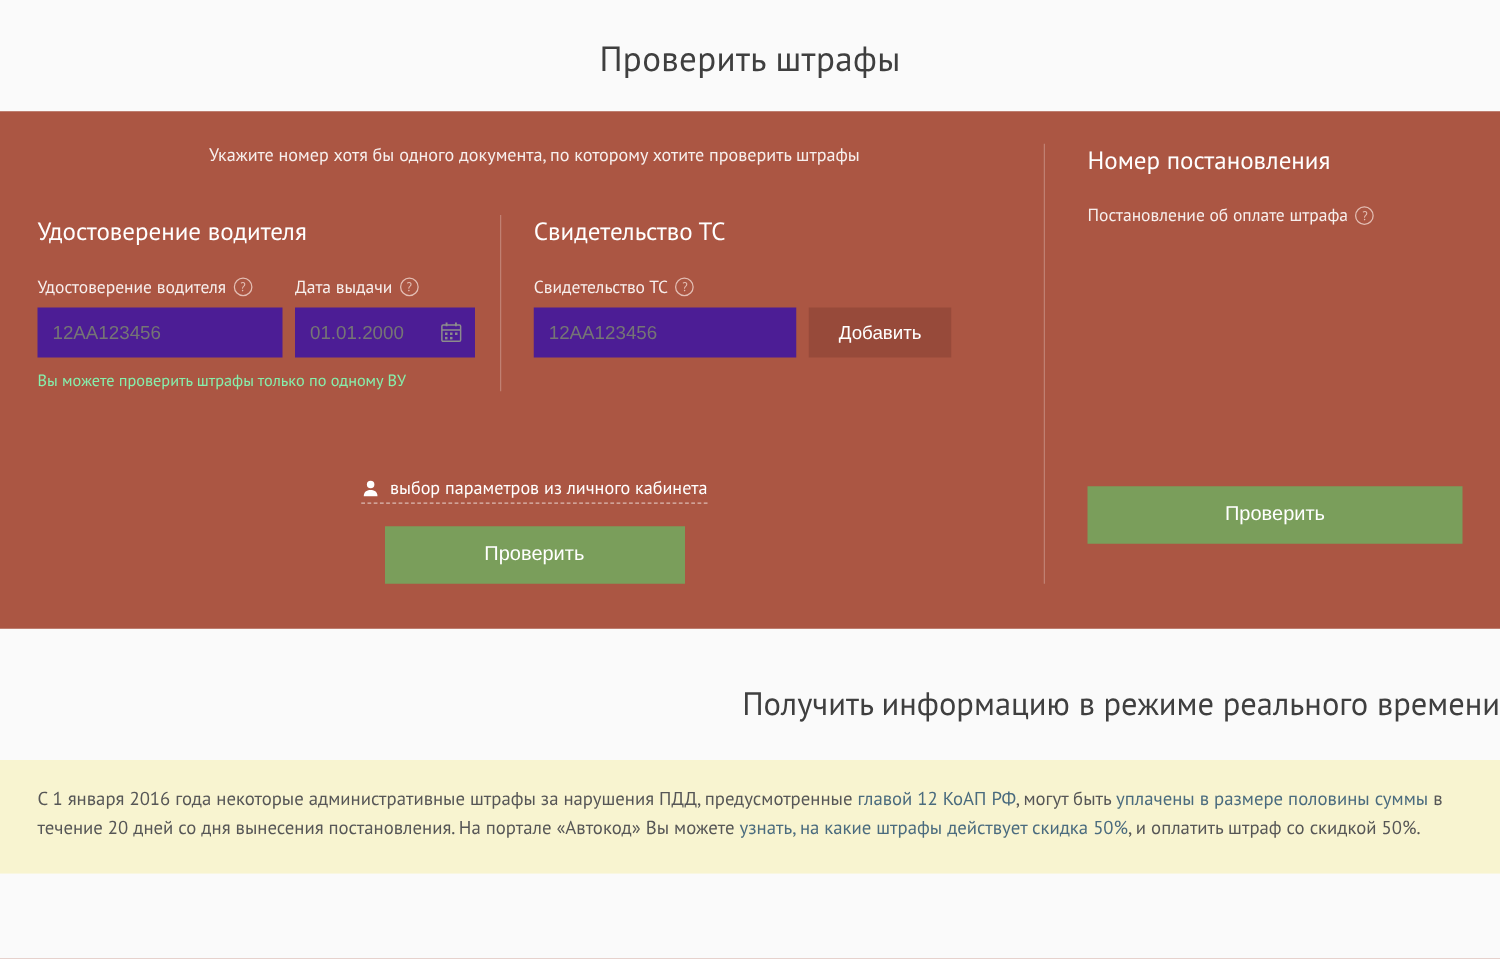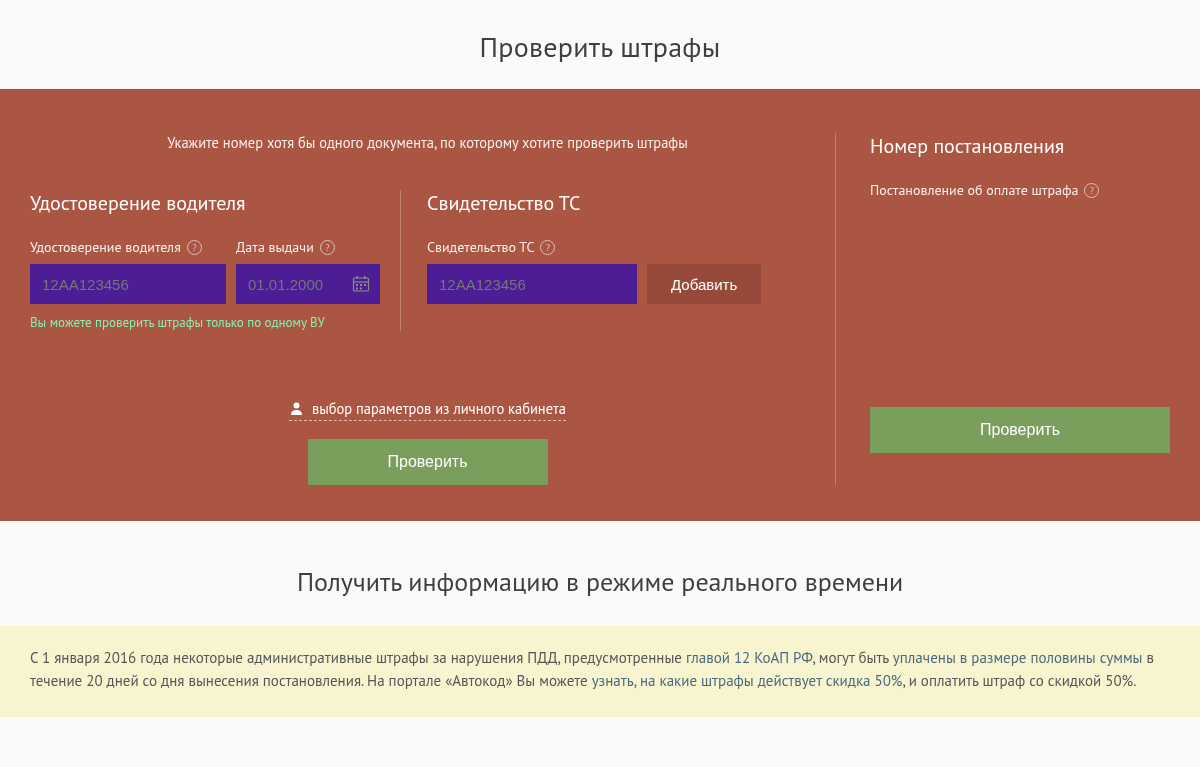--- a/index.html
+++ b/index.html
@@ -2,21 +2,21 @@
 <html><head>
 <meta charset="utf-8">
 <style>
 * { box-sizing: border-box; margin: 0; padding: 0; }
 body { font-family: "PT Sans", Arial, sans-serif; background: #fafafa; color: #333; }
 
 .container { max-width: 1200px; margin: 0 auto; }
 
 .page-title { text-align: center; font-size: 28px; font-weight: 400; color: #3f3f3f; padding: 28px 0 24px; letter-spacing: 0.3px; }
 
-.panel { background: #ab5643; color: #fff; padding: 44px 30px 36px; display: flex; position: relative; }
+.panel { background: #ab5643; color: #fff; padding: 26px 30px 36px; display: flex; position: relative; }
 .panel-left { flex: 1; padding-right: 10px; }
 .panel-right { width: 335px; border-left: 1px solid rgba(255,255,255,0.25); padding-left: 34px; }
 
 .instruction { text-align: center; font-size: 14.5px; color: #f7efed; margin-bottom: 38px; padding: 0 20px; }
 
 .cols { display: flex; gap: 0; }
 .col-driver { width: 370px; padding-right: 18px; }
 .col-cert { flex: 1; border-left: 1px solid rgba(255,255,255,0.25); padding-left: 26px; padding-right: 18px; }
 
 .section-title { font-size: 20px; font-weight: 400; margin-bottom: 22px; color: #fff; }
@@ -43,21 +43,21 @@
 
 .helper-text { font-size: 13px; color: #86efac; margin-top: 10px; }
 
 .profile-link-row { text-align: center; margin-top: 68px; margin-bottom: 18px; }
 .profile-link { display: inline-flex; align-items: center; gap: 8px; color: #fff; font-size: 14.5px; cursor: pointer; border-bottom: 1px dashed rgba(255,255,255,0.6); padding-bottom: 2px; }
 
 .check-btn { display: block; margin: 0 auto; background: #7a9e5b; color: #fff; border: none; height: 46px; width: 240px; font-size: 16px; cursor: pointer; }
 
 .panel-right .check-btn { margin-top: 200px; width: 100%; }
 
-.section2-title { text-align: center; font-size: 26px; font-weight: 400; color: #3f3f3f; padding: 44px 0 28px; }
+.section2-title { text-align: right; font-size: 26px; font-weight: 400; color: #3f3f3f; padding: 44px 0 28px; }
 
 .info-banner { background: #f8f4d0; padding: 20px 30px 24px; font-size: 15px; color: #565656; line-height: 1.55; }
 .info-banner .link { color: #4a6b7e; cursor: pointer; }
 
 svg { display: block; }
 </style>
 </head>
 <body>
 
 <div class="container">

